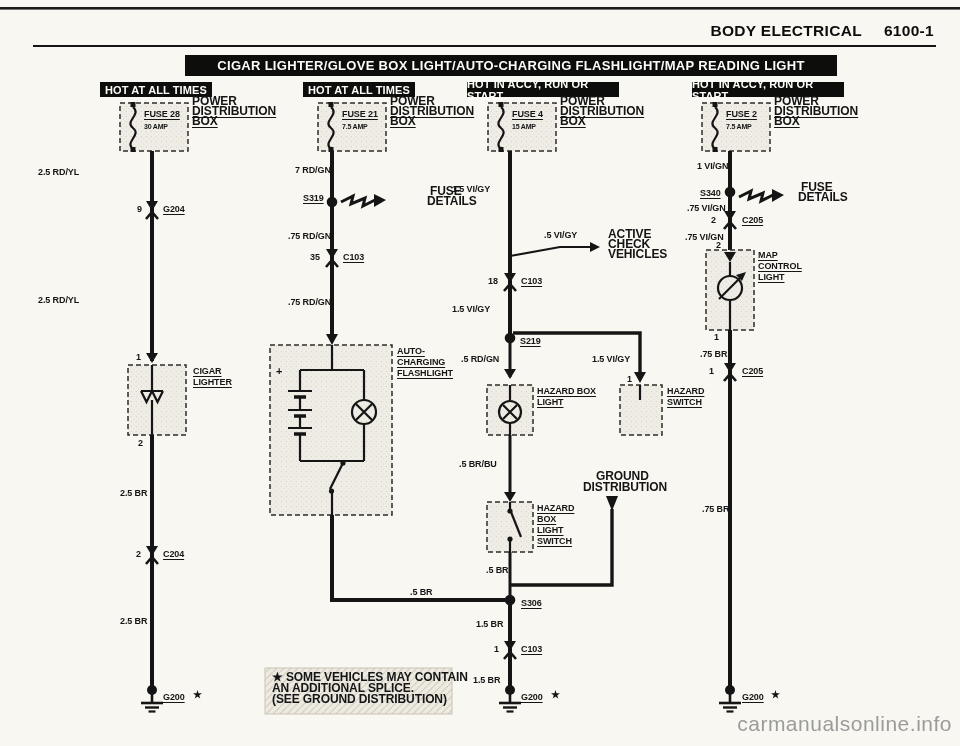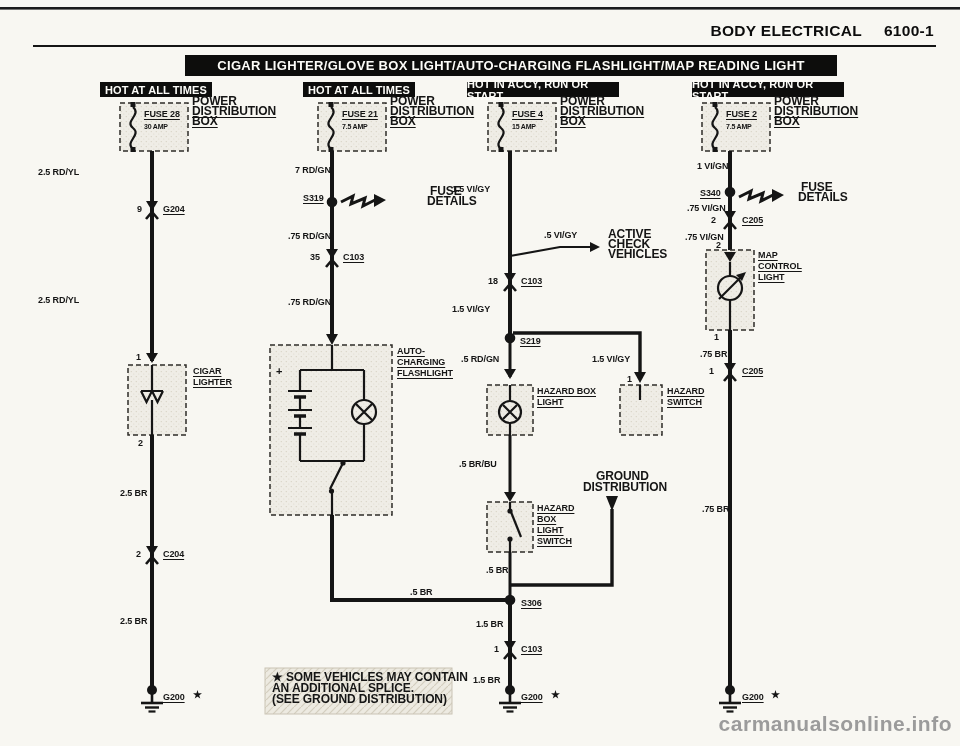--- a/index.html
+++ b/index.html
@@ -21,21 +21,21 @@
   .u   { text-decoration:underline; text-underline-offset:1.5px; }
   .star{ font-size:10px; }
   .bar { position:absolute; background:#0d0d0c; color:#fcfcf8; font-weight:700;
          display:flex; align-items:center; justify-content:center; }
   .colhdr { font-size:11px; height:15px; letter-spacing:0.1px; }
   .banner { font-size:13px; height:21px; letter-spacing:0.3px; }
   .pagehdr { position:absolute; right:26px; top:22px; font-weight:700; font-size:15.5px;
              color:#0c0c0c; letter-spacing:0.3px; }
   .pagehdr .code { margin-left:22px; }
   .watermark { position:absolute; right:8px; top:712px; font-size:21px; color:#9b9b9b;
-               font-weight:700; letter-spacing:0.5px; }
+               font-weight:400; letter-spacing:0.5px; }
 </style>
 </head>
 <body>
 
 <div class="page">
 
 <svg class="art" width="960" height="746" viewBox="0 0 960 746">
   <defs>
     <pattern id="stipple" width="5" height="5" patternUnits="userSpaceOnUse">
       <rect width="5" height="5" fill="#efede6"></rect>

